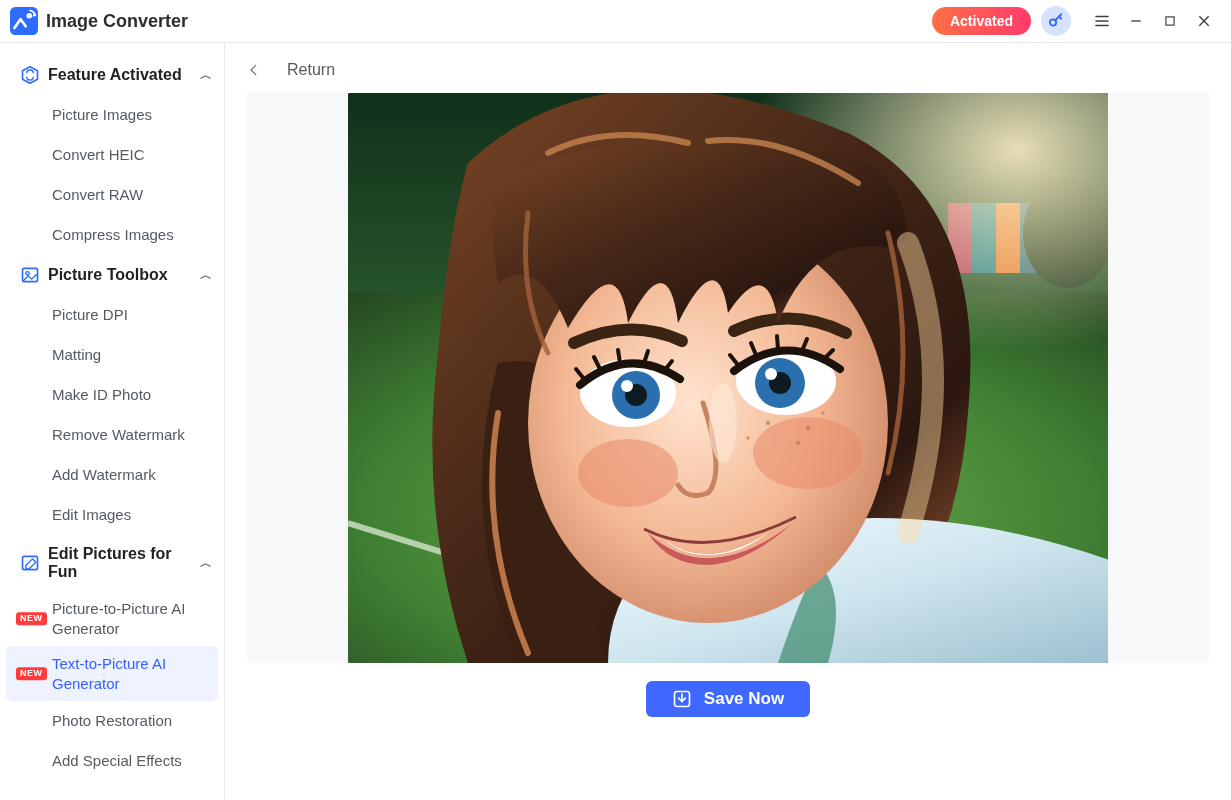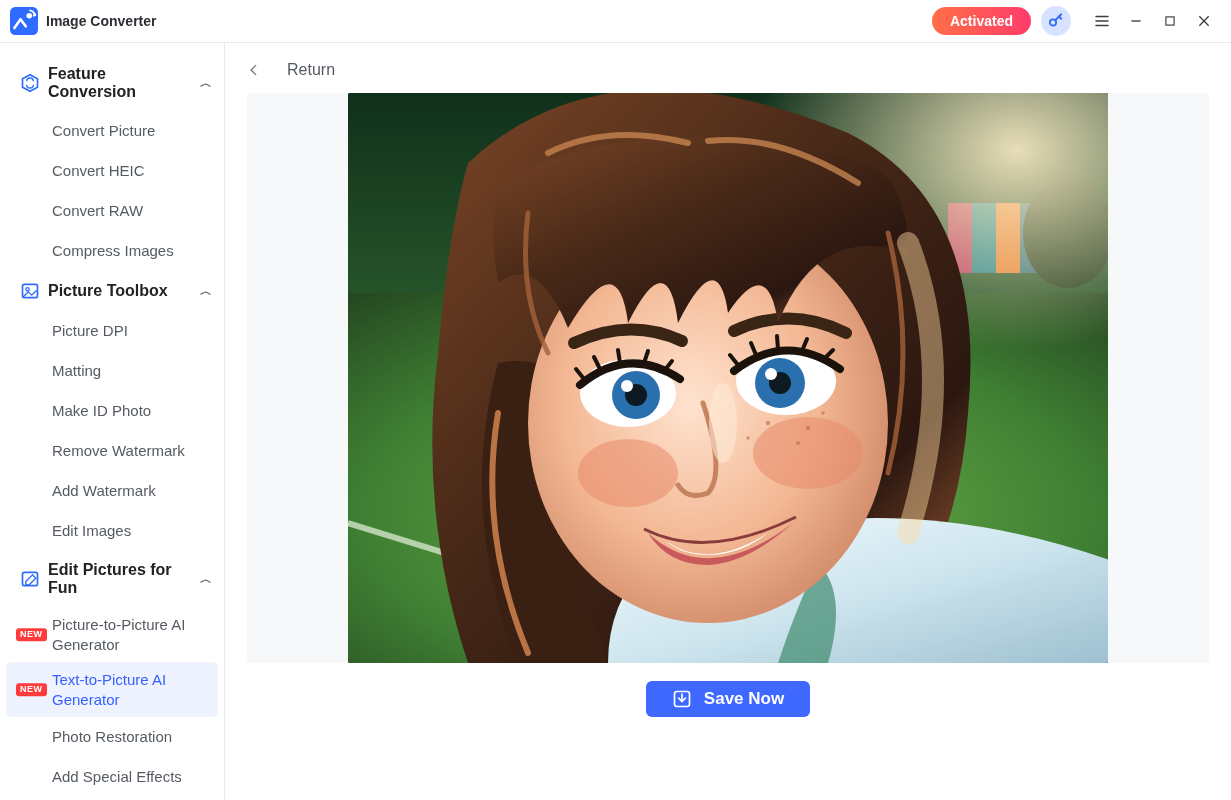--- a/index.html
+++ b/index.html
@@ -11,21 +11,21 @@
     --hover:#eef3ff;
     --divider:#e7e8ea;
   }
   *{box-sizing:border-box;font-family:"Segoe UI",Arial,Helvetica,sans-serif;}
   html,body{margin:0;padding:0;height:100%;width:100%;background:#fff;color:var(--text);overflow:hidden;}
   body{width:1231px;height:800px;}
 
   
   .titlebar{height:var(--hdr-h);display:flex;align-items:center;padding:0 10px;border-bottom:1px solid var(--divider);}
   .app-logo{width:28px;height:28px;border-radius:6px;margin-right:8px;display:flex;align-items:center;justify-content:center;}
-  .app-title{font-size:14px;font-weight:600;color:#2b2f33;}
+  .app-title{font-size:18px;font-weight:600;color:#2b2f33;}
   .titlebar-spacer{flex:1;}
   .pill{height:28px;border-radius:14px;padding:0 18px;display:flex;align-items:center;color:#fff;font-size:14px;font-weight:700;
         background:linear-gradient(90deg,#ff6f47 0%,#ff3b6b 100%);margin-right:10px;}
   .circle-btn{width:30px;height:30px;border-radius:15px;background:#d6e2ff;display:flex;align-items:center;justify-content:center;margin-right:14px;}
   .win-btn{width:34px;height:34px;display:flex;align-items:center;justify-content:center;color:#3b3f44;}
   .win-btn svg{display:block;}
 
   
   .app-body{display:flex;height:calc(100% - var(--hdr-h));}
   .sidebar{width:var(--sidebar-w);border-right:1px solid var(--divider);padding:12px 6px 12px 6px;overflow-y:auto;position:relative;}
@@ -109,25 +109,25 @@
 
   <div class="sidebar">
 
     <div class="group-header">
       <span class="group-icon">
         <svg viewBox="0 0 24 24" width="20" height="20">
             <polygon points="12,2 21,7 21,17 12,22 3,17 3,7" fill="none" stroke="#2e6bff" stroke-width="2"></polygon>
             <path d="M8 10a4 4 0 0 1 8 0M16 14a4 4 0 0 1-8 0" fill="none" stroke="#2e6bff" stroke-width="1.6"></path>
           </svg>
       </span>
-      <span class="grow">Feature Conversion</span>
+      <span class="grow">Feature Activated</span>
       <span class="chev">︿</span>
     </div>
     <div class="nav-item">
-        <span>Convert Picture</span>
+        <span>Picture Images</span>
       </div>
     <div class="nav-item">
         <span>Convert HEIC</span>
       </div>
     <div class="nav-item">
         <span>Convert RAW</span>
       </div>
     <div class="nav-item">
         <span>Compress Images</span>
       </div>

